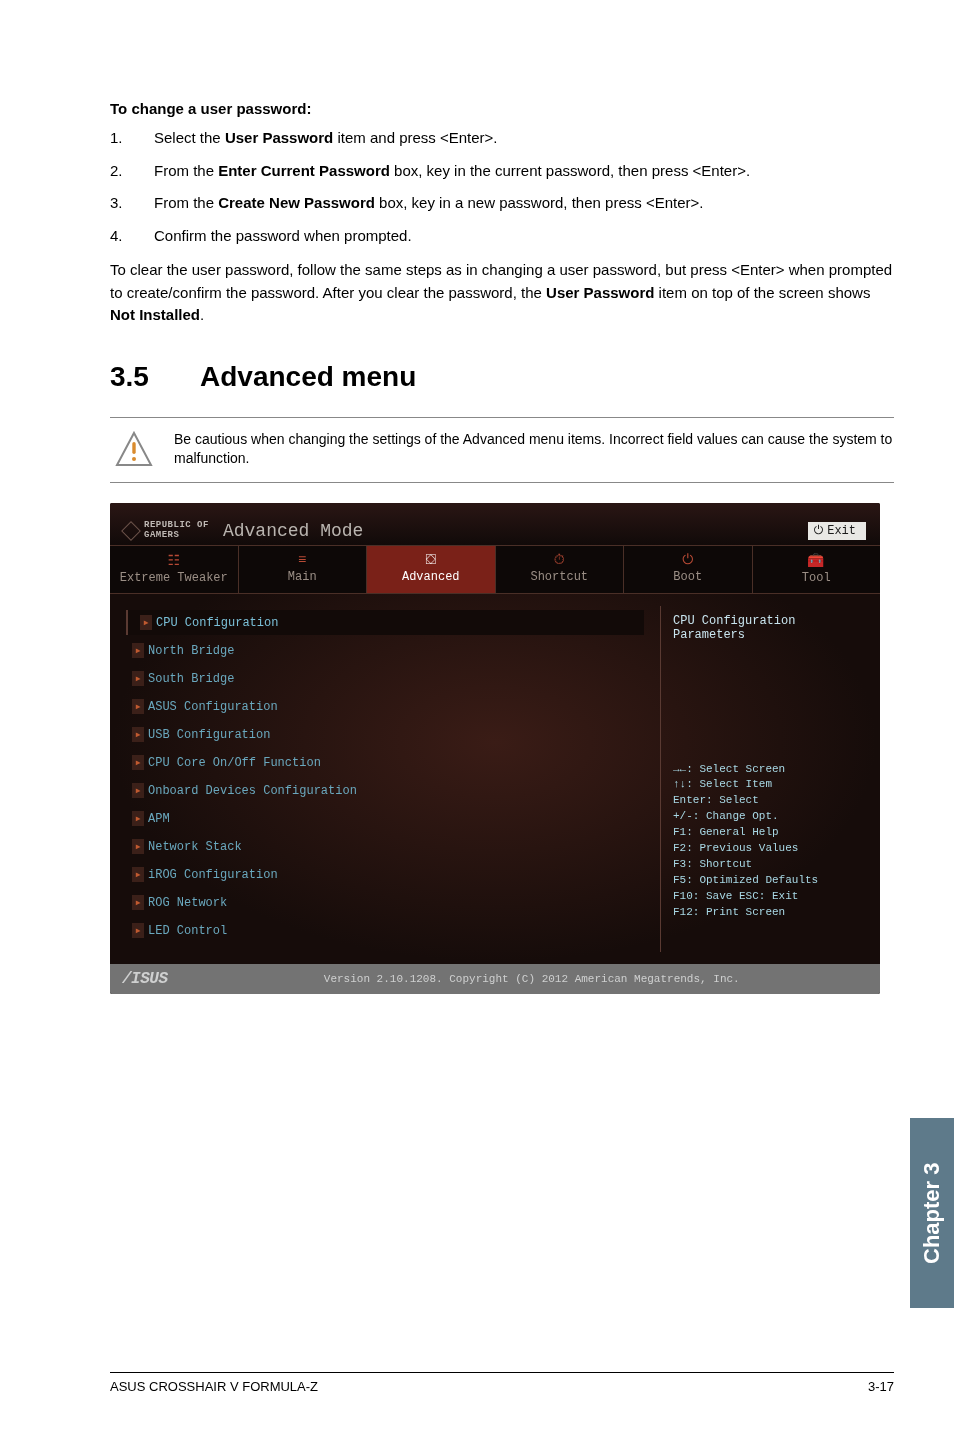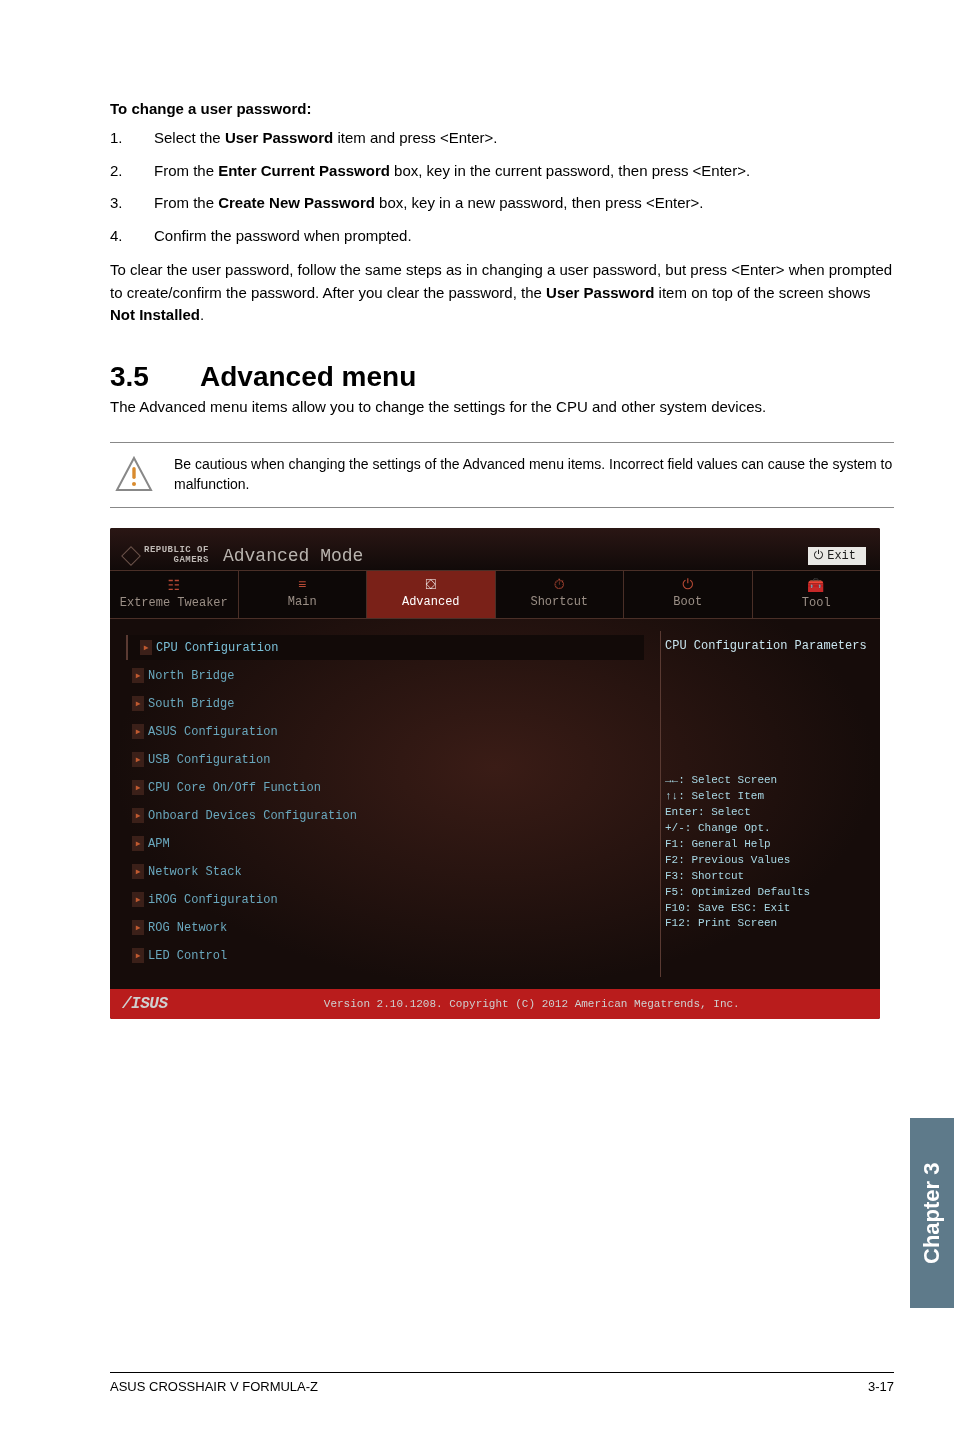--- a/index.html
+++ b/index.html
@@ -78,21 +78,20 @@
     font-size: 12px;
     border-radius: 2px;
     overflow: hidden;
   }
   .bios-top {
     display:flex;
     align-items:center;
     justify-content:space-between;
     padding: 18px 14px 4px 14px;
     background: linear-gradient(#2a1614,#110a09);
-    text-align: right;
   }
   .bios-brand {
     color:#bfb9b5;
     font-size:9px;
     line-height:1.1;
     font-weight:bold;
     letter-spacing:0.5px;
     display:flex;
     align-items:center;
     gap:6px;
@@ -137,41 +136,41 @@
     background: radial-gradient(ellipse at 50% 40%, #3a1c16 0%, #160c0a 70%);
     padding:12px 0 12px 0;
   }
   .bios-left {
     flex:1;
     padding: 4px 16px;
   }
   .bios-right {
     width:220px;
     border-left:1px solid #5a3a32;
-    padding:8px 4px;
+    padding:8px 12px;
     color:#9ec9d9;
     font-size:11px;
   }
   .right-title { color:#c9e5ef; margin-bottom:120px; font-size:12px; }
   .helpline { color:#a8d8e5; line-height:1.45; }
   .menu-item {
     color:#6aa8be;
     padding:5px 6px;
     margin-bottom:3px;
     font-size:12px;
   }
   .menu-item.sel {
     background:#120a08;
     border-left:2px solid #5a3a32;
     color:#7bc0d8;
     padding-left:12px;
   }
   .menu-item .arrow { color:#c05a30; margin-right:4px; display:inline-block; width:12px; text-align:center; background:#3b2019; }
   .bios-foot {
-    background:#b91c1c;
+    background:#737373;
     color:#cfd0d0;
     font-size:11px;
     padding:6px 12px;
     display:flex;
     align-items:center;
     gap:28px;
   }
   .asus-logo { font-style:italic; font-weight:bold; font-size:16px; letter-spacing:-0.5px;}
   
   .chapter-tab {
@@ -229,21 +228,20 @@
     </li>
   </ol>
 
   <p class="para">
     <span>To clear the user password, follow the same steps as in changing a user password, but press &lt;Enter&gt; when prompted to create/confirm the password. After you clear the password, the </span><b>User Password</b><span> item on top of the screen shows </span><b>Not Installed</b><span>.</span>
   </p>
 
   <h2 class="section-title">
     <span class="num">3.5</span><span>Advanced menu</span>
   </h2>
-  <p class="para">The Advanced menu items allow you to change the settings for the CPU and other system devices.</p>
 
   <div class="note-box">
     <svg class="note-icon" viewBox="0 0 40 40">
       <path d="M20 3 L37 35 L3 35 Z" fill="none" stroke="#888" stroke-width="2"></path>
       <rect x="18.3" y="12" width="3.4" height="12" rx="1.7" fill="#d98b2e"></rect>
       <circle cx="20" cy="29" r="2" fill="#d98b2e"></circle>
     </svg>
     <div class="note-text">Be cautious when changing the settings of the Advanced menu items. Incorrect field values can cause the system to malfunction.</div>
   </div>
 

